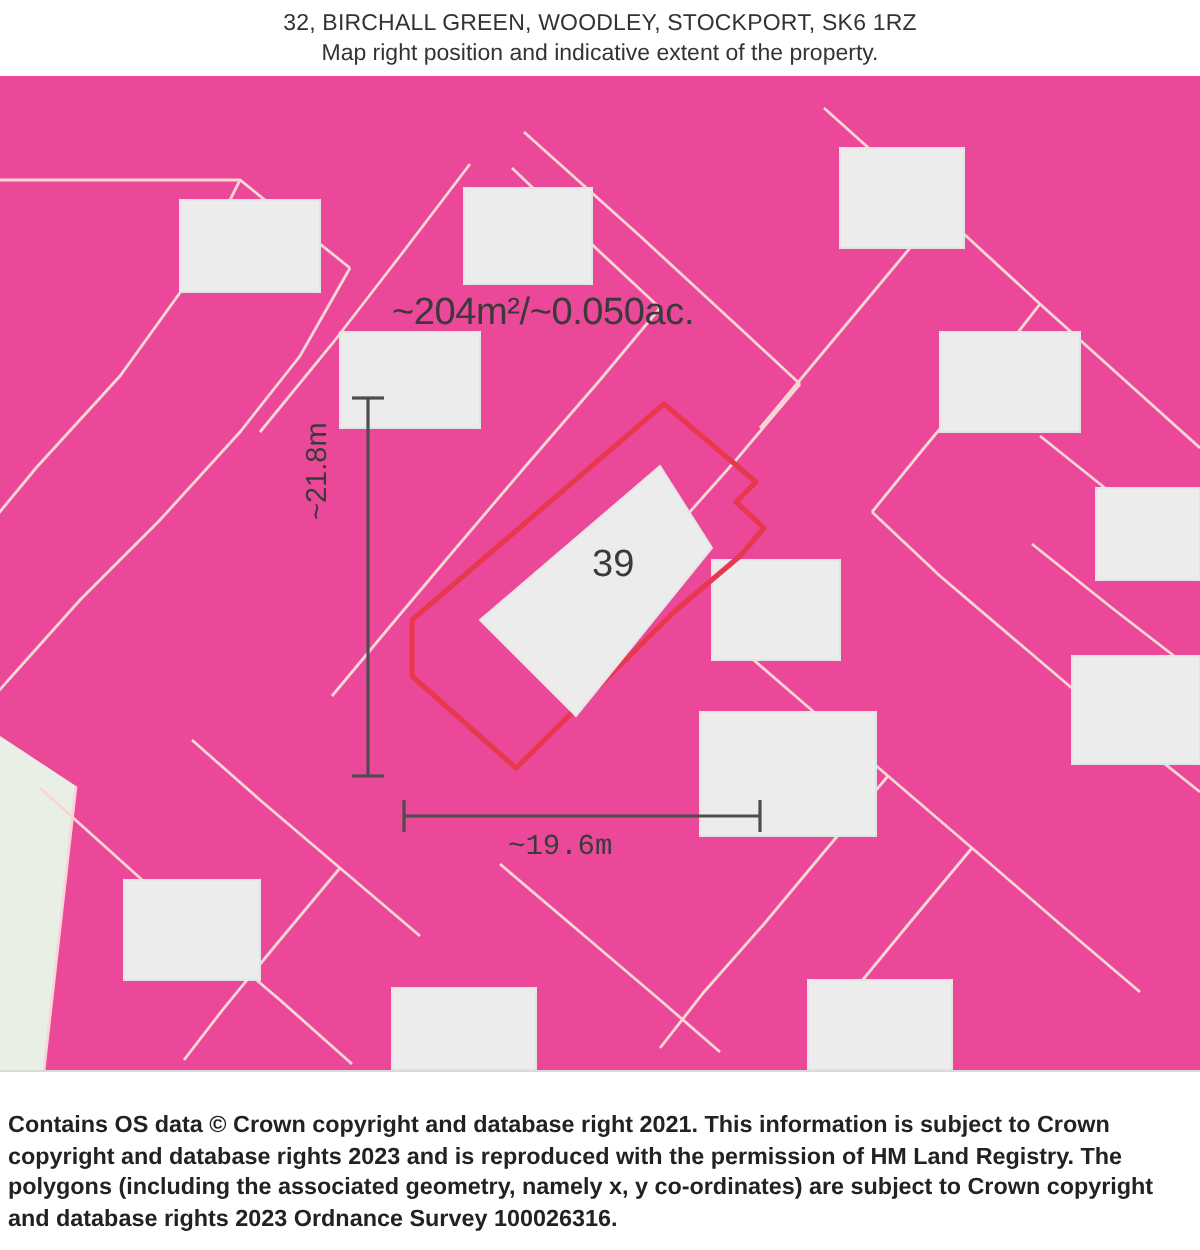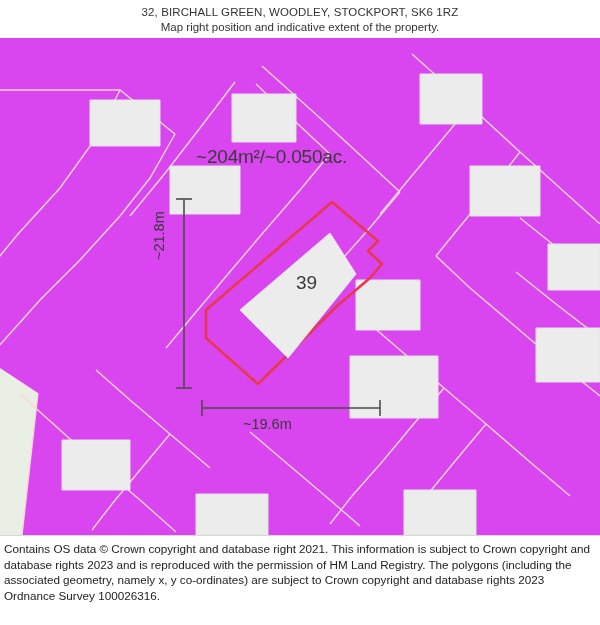--- a/index.html
+++ b/index.html
@@ -39,35 +39,36 @@
     font-size: 11.5px;
     color: #333333;
     line-height: 15px;
   }
   .map {
     position: absolute;
     left: 0;
     top: 38px;
     width: 600px;
     height: 497px;
-    background: #d946ef;
+    background: #ec4899;
     overflow: hidden;
   }
   .map svg {
     display: block;
   }
   .footer {
     position: absolute;
     left: 0;
     top: 535px;
     width: 600px;
     height: 90px;
     border-top: 1px solid #d9d9d9;
-    padding: 5px 4px 0 4px;
+    padding: 19px 4px 0 4px;
     box-sizing: border-box;
+    font-weight: bold;
   }
   .footer p {
     margin: 0;
     font-size: 11.7px;
     line-height: 15.6px;
     color: #222222;
   }
   .areaLabel {
     position: absolute;
     left: 196px;
@@ -88,25 +89,26 @@
     left: 151px;
     top: 222px;
     font-size: 14.5px;
     color: #3a3a3a;
     transform: rotate(-90deg);
     transform-origin: left top;
     white-space: nowrap;
   }
   .hLabel {
     position: absolute;
-    left: 243px;
+    left: 254px;
     top: 378px;
     font-size: 14.5px;
     color: #3a3a3a;
     white-space: nowrap;
+    font-family: Liberation Mono, monospace;
   }
 </style>
 </head>
 <body>
 
 <div class="page">
 
   <div class="header">
     <div class="title">32, BIRCHALL GREEN, WOODLEY, STOCKPORT, SK6 1RZ</div>
     <div class="subtitle">Map right position and indicative extent of the property.</div>

